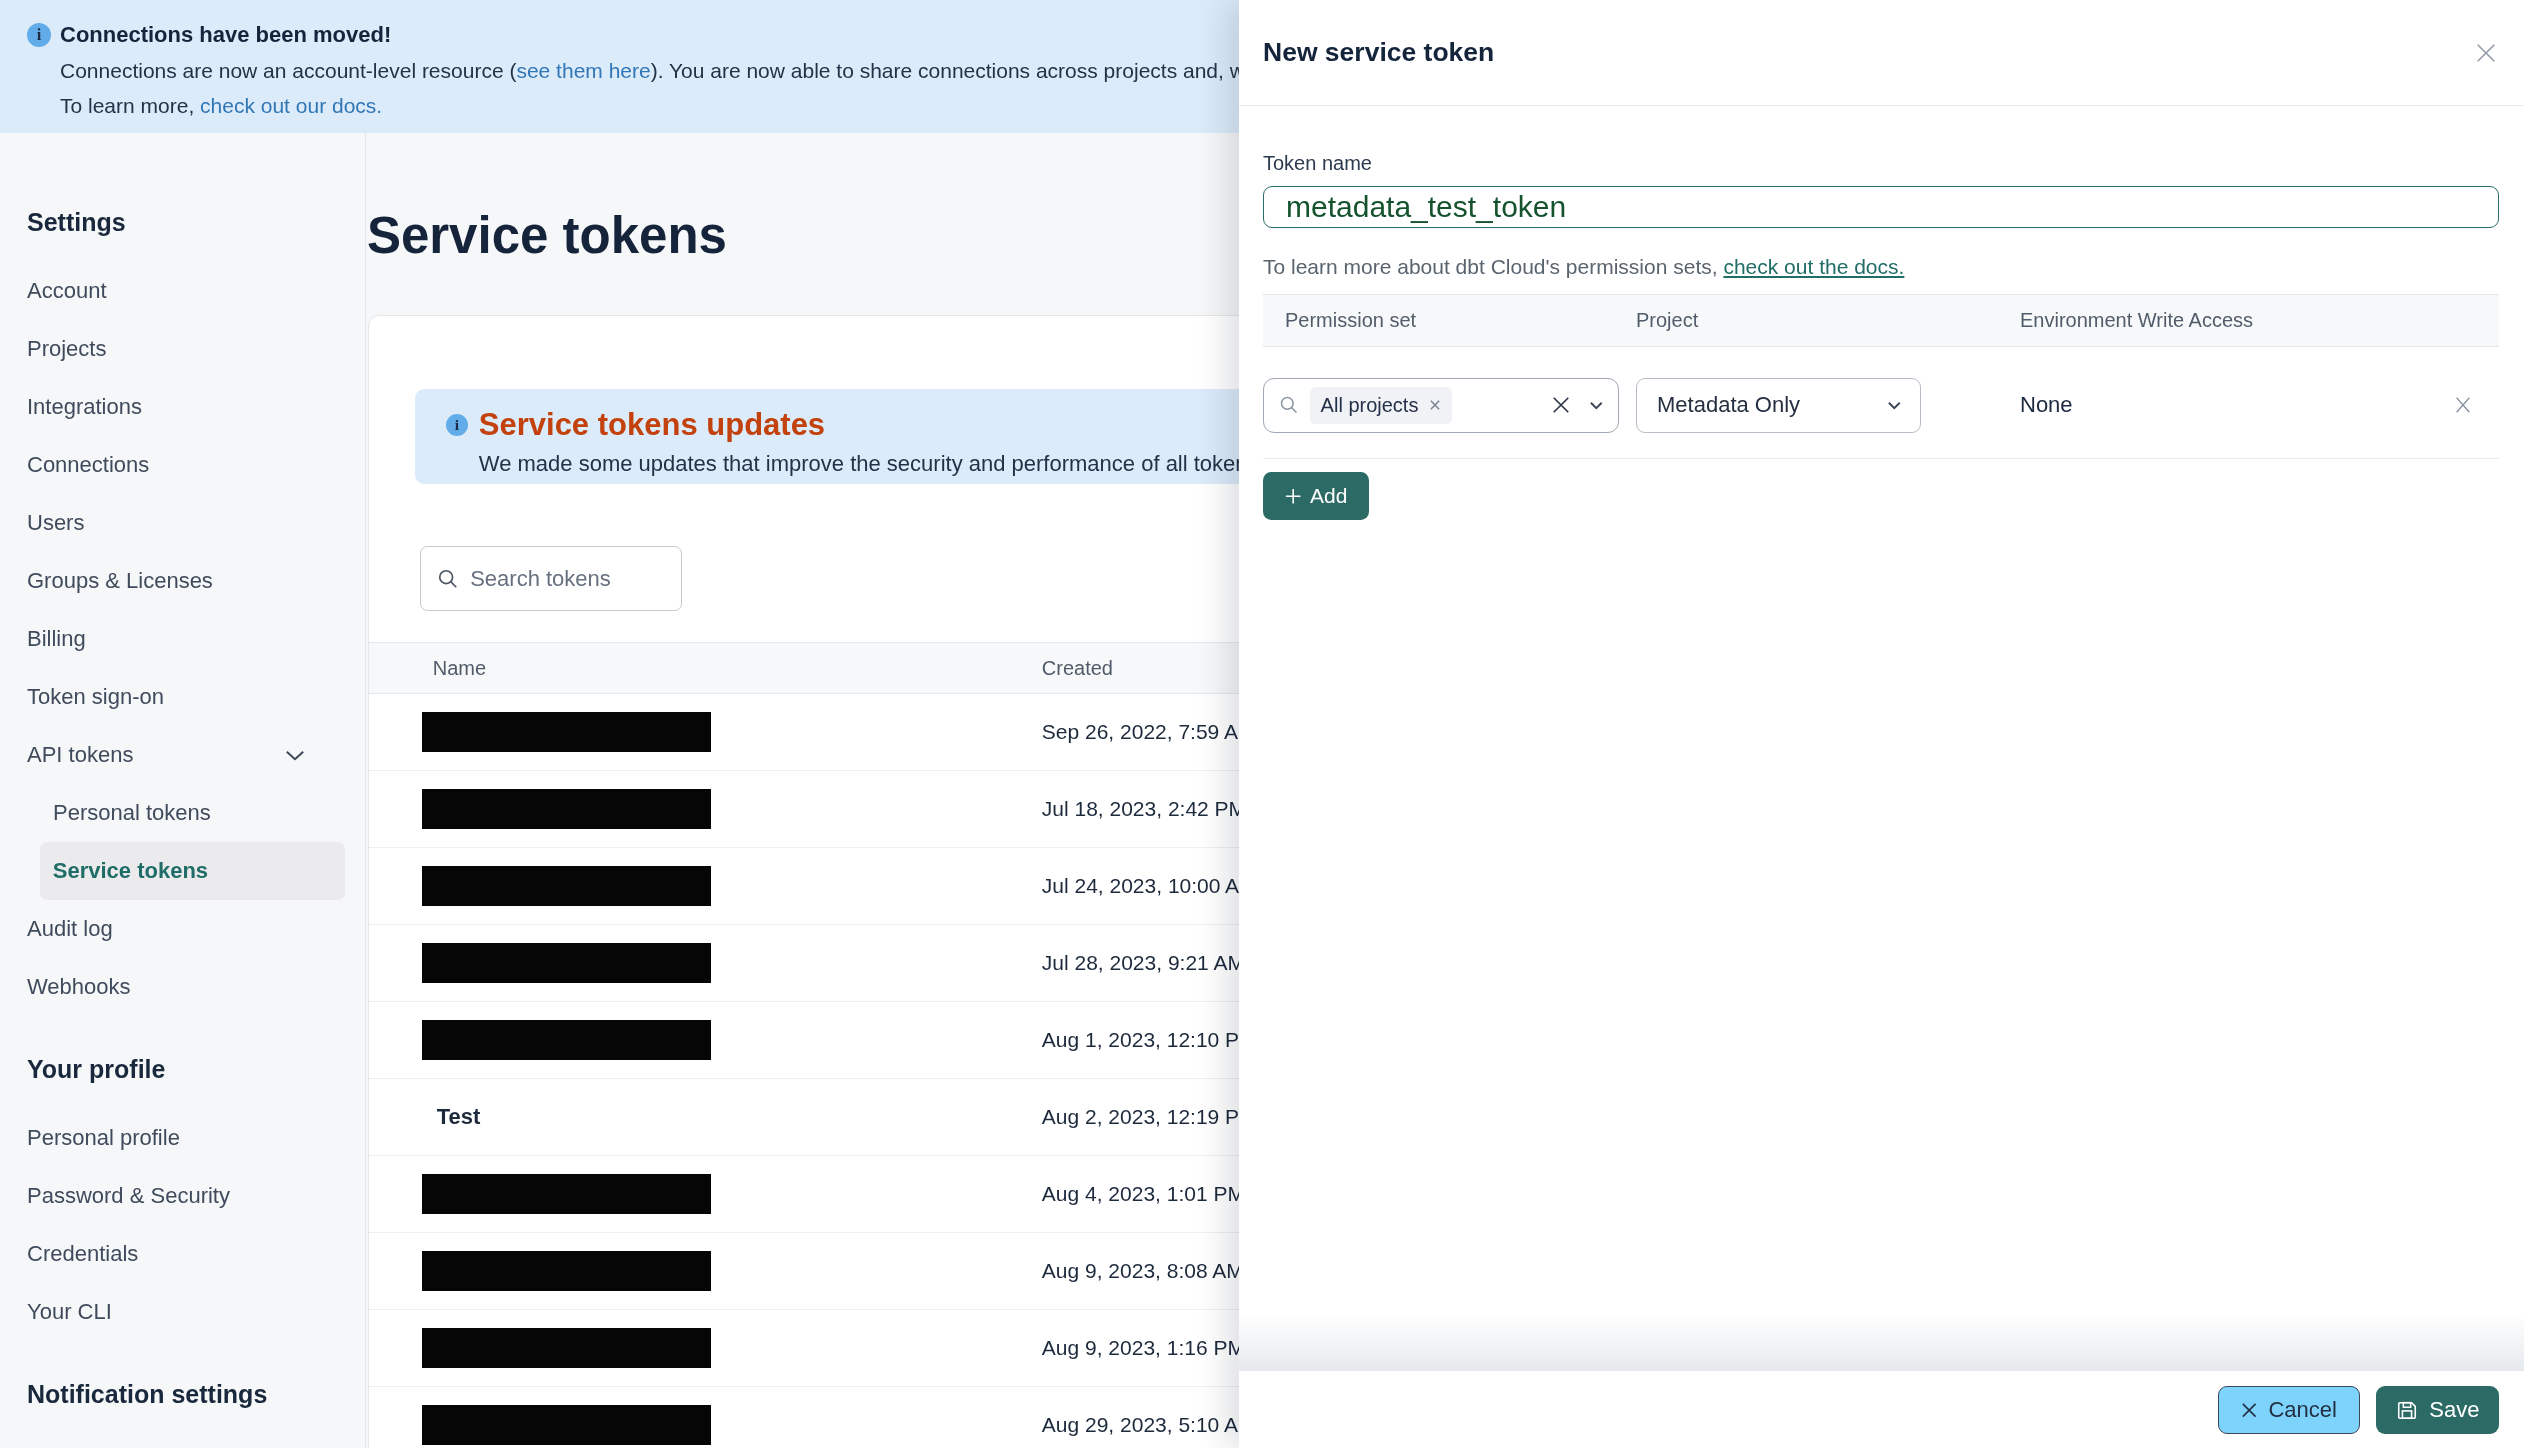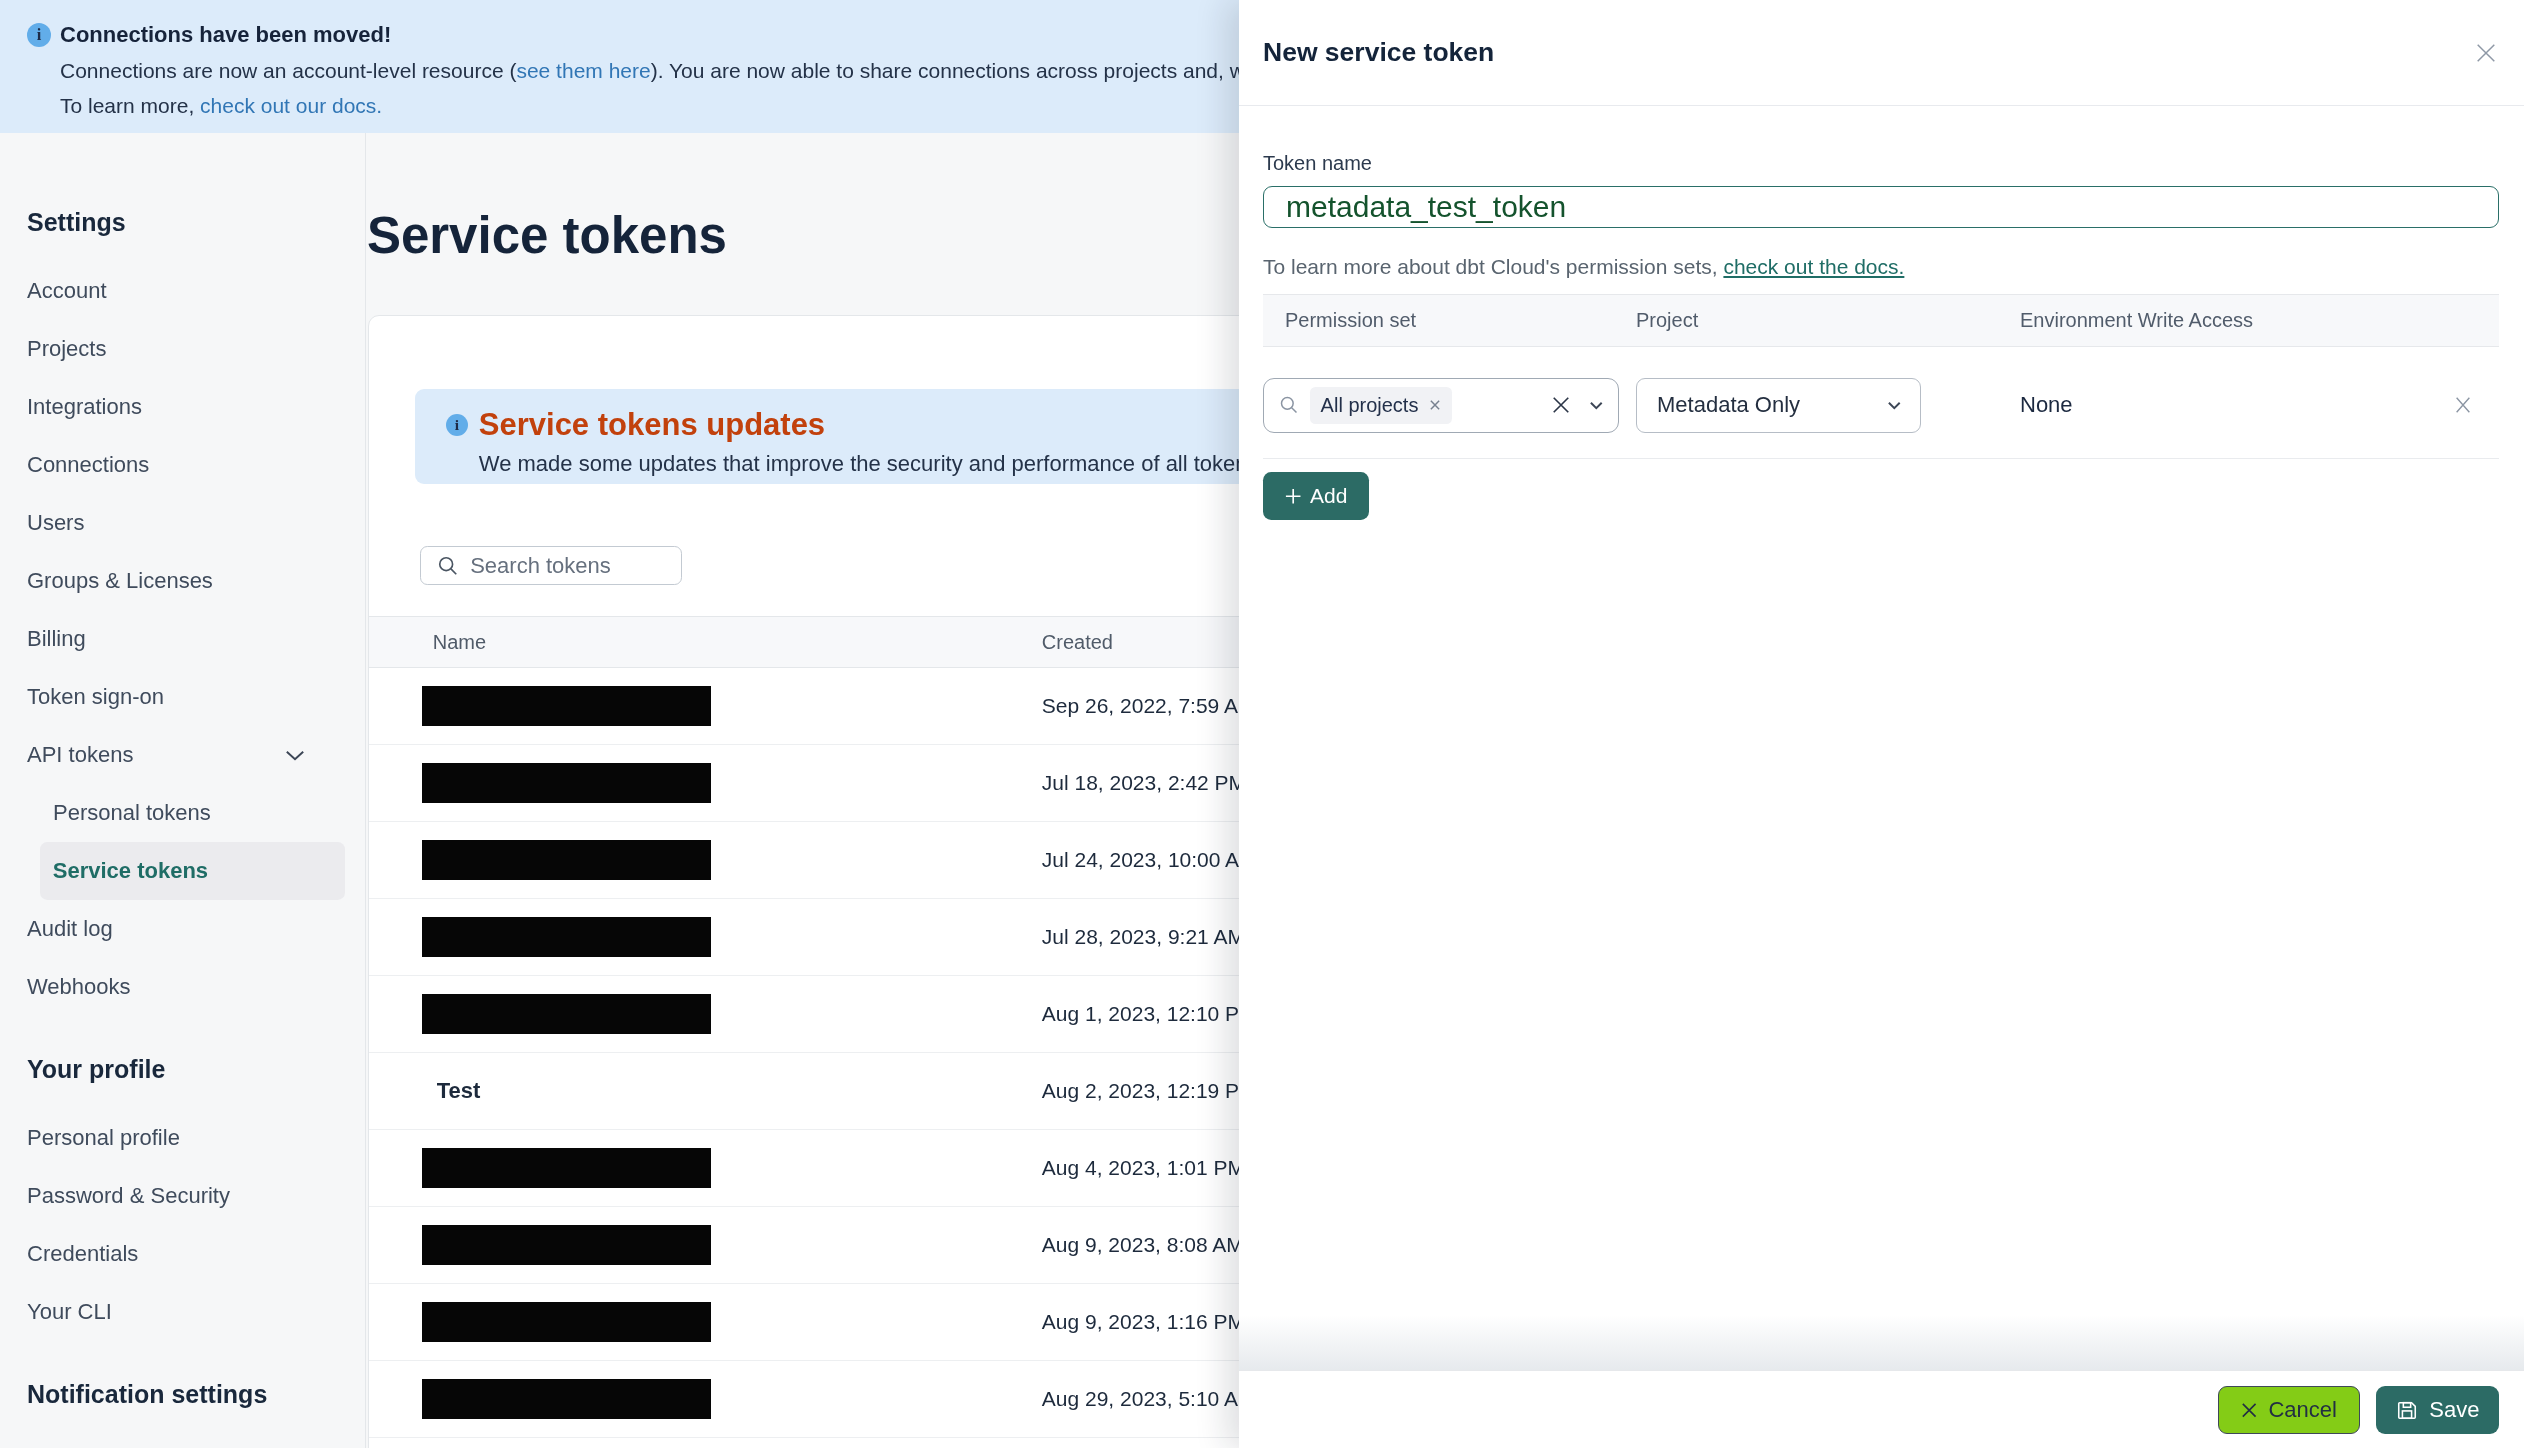--- a/index.html
+++ b/index.html
@@ -38,21 +38,21 @@
   
   .content{position:absolute; left:366px; top:133px; right:0; bottom:0;}
   .page-title{margin:73px 0 0 0.9px; font-size:51px; font-weight:bold; color:#15243a;}
   .card{position:absolute; top:182px; left:1.8px; width:2128px; height:1279px;
     background:#fff; border:0.9px solid var(--border); border-radius:11px; overflow:hidden;}
   .updates-banner{margin:73px 0 0 46px; width:2037px; height:95px; background:var(--banner-bg);
     border-radius:9px; padding:18px 0 0 31px;}
   .ub-row1{display:flex; align-items:center; gap:11px;}
   .ub-title{font-size:31px; font-weight:bold; color:#c2410c;}
   .ub-body{margin:8.2px 0 0 33px; font-size:22px; color:#243248; white-space:nowrap;}
-  .search{margin:62px 0 0 51px; width:262px; height:39px; border:0.9px solid #c3cad2;
+  .search{margin:62px 0 0 51px; width:262px; height:65px; border:0.9px solid #c3cad2;
     border-radius:7.3px; background:#fff; display:flex; align-items:center; padding-left:16.4px; gap:11px;}
   .search input{border:none; outline:none; width:183px; font-size:22px; color:#1c2940;
     font-family:"Liberation Sans",sans-serif; background:transparent;}
   .search input::placeholder{color:#66707e;}
   .tokens-table{margin-top:31px;}
   .thead{height:52px; background:#f7f8fa; border-top:0.9px solid var(--border);
     border-bottom:0.9px solid var(--border); display:grid; grid-template-columns:673px 1fr; align-items:center;}
   .thead .th{font-size:20px; color:#505b69;}
   .th-name{padding-left:64px;} .th-created{padding-left:0;}
   .trow{height:77px; border-bottom:0.9px solid #edeff1; display:grid;
@@ -94,21 +94,21 @@
   .add-btn{margin-top:12.8px; height:48px; width:106px; background:var(--teal); border:none;
     border-radius:8.2px; color:#fff; font-size:21px; display:flex; align-items:center;
     justify-content:center; gap:9px; cursor:pointer; font-family:"Liberation Sans",sans-serif;}
   .panel-footer{position:absolute; bottom:0; left:0; right:0; height:79px; background:#fff;
     border-top:0.9px solid #e6e8eb; display:flex; align-items:center; justify-content:flex-end;
     gap:16.4px; padding-right:25.6px;}
   .panel-footer::before{content:""; position:absolute; top:-56px; left:0; right:0; height:55px;
     background:linear-gradient(to bottom, rgba(235,238,240,0), rgba(226,230,234,.85)); pointer-events:none;}
   .btn{height:48px; border-radius:9px; font-size:22px; display:flex; align-items:center;
     gap:11px; cursor:pointer; font-family:"Liberation Sans",sans-serif;}
-  .btn-cancel{padding:0 22px; background:#84cc16; border:0.9px solid #3e4859; color:#222f43;}
+  .btn-cancel{padding:0 22px; background:#7dd3fc; border:0.9px solid #3e4859; color:#222f43;}
   .btn-save{padding:0 20px; background:var(--teal); border:none; color:#fff;}
   svg{display:block;}
 </style>
 </head>
 <body>
 
 <div class="top-banner">
   <div class="banner-row1">
     <div class="info-circle">i</div>
     <div class="banner-title">Connections have been moved!</div>

